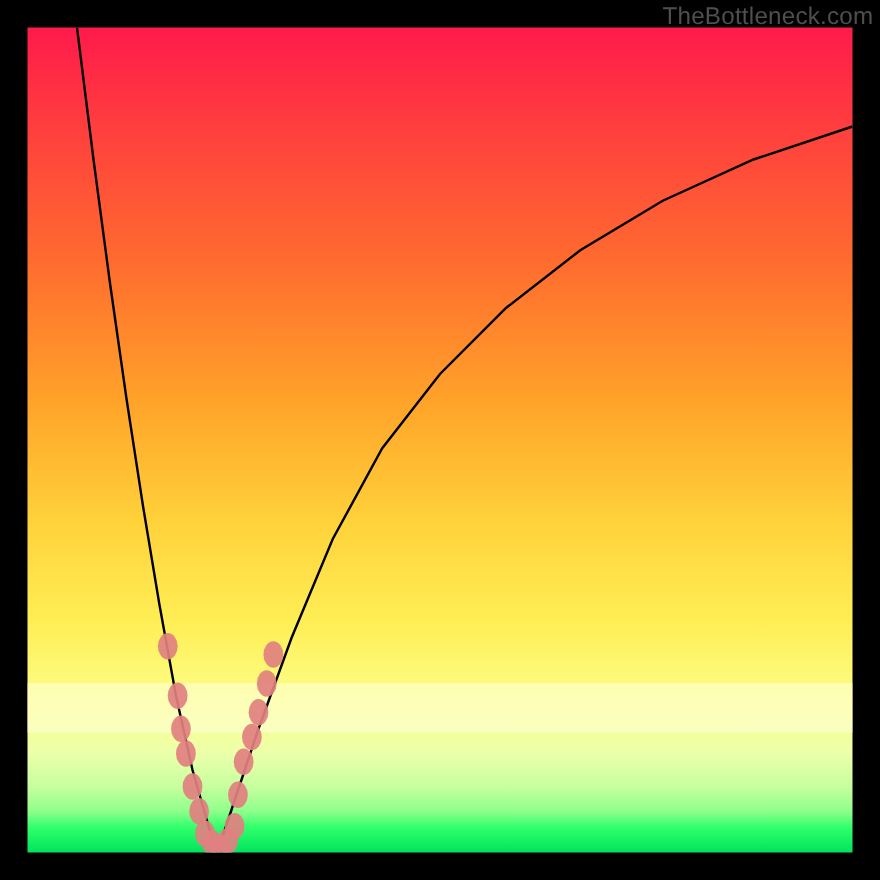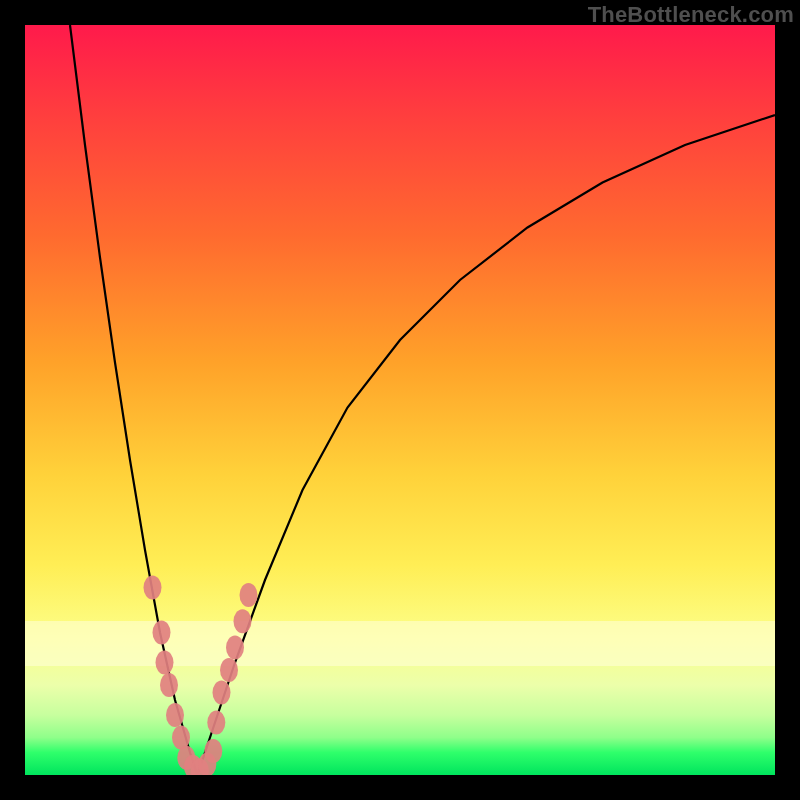--- a/index.html
+++ b/index.html
@@ -46,21 +46,21 @@
     height: 6%;
     background: rgba(255,255,220,0.55);
     pointer-events: none;
   }
   .watermark {
     position: absolute;
     top: 2px;
     right: 6px;
     color: #4f4f4f;
     font-size: 22px;
-    font-weight: 700;
+    font-weight: 400;
     letter-spacing: 0.2px;
     pointer-events: none;
     user-select: none;
   }
   svg.curve {
     position: absolute;
     left: 0;
     top: 0;
     width: 750px;
     height: 750px;

